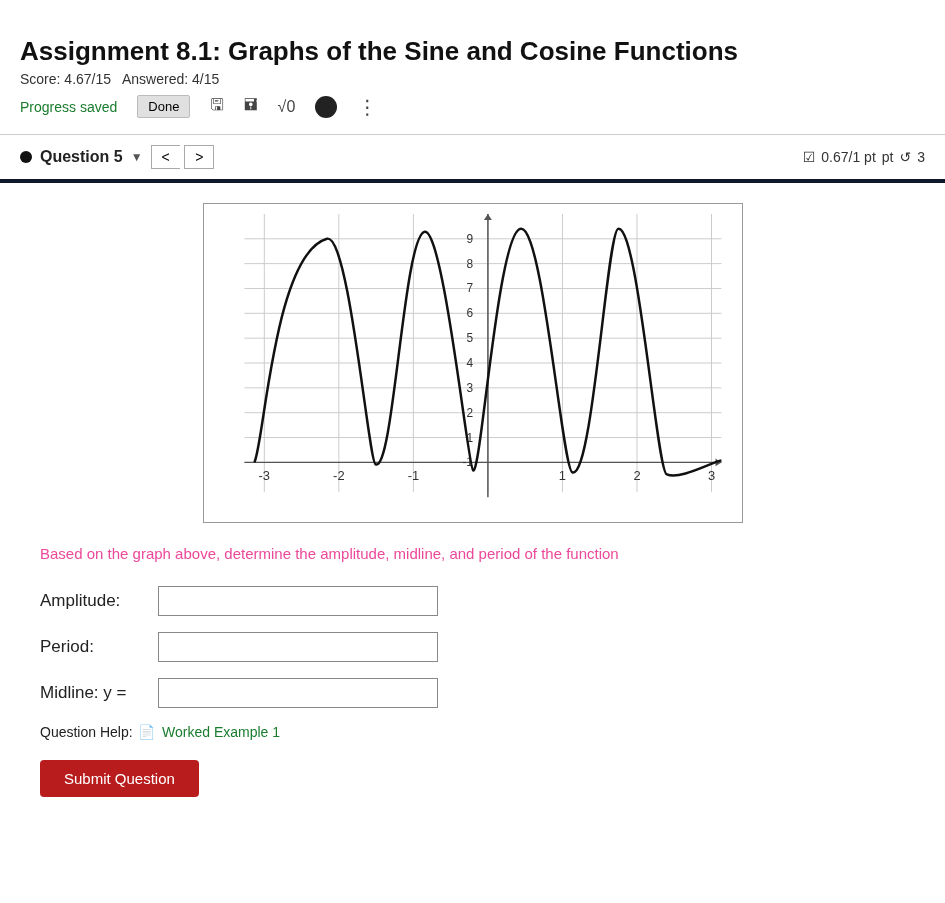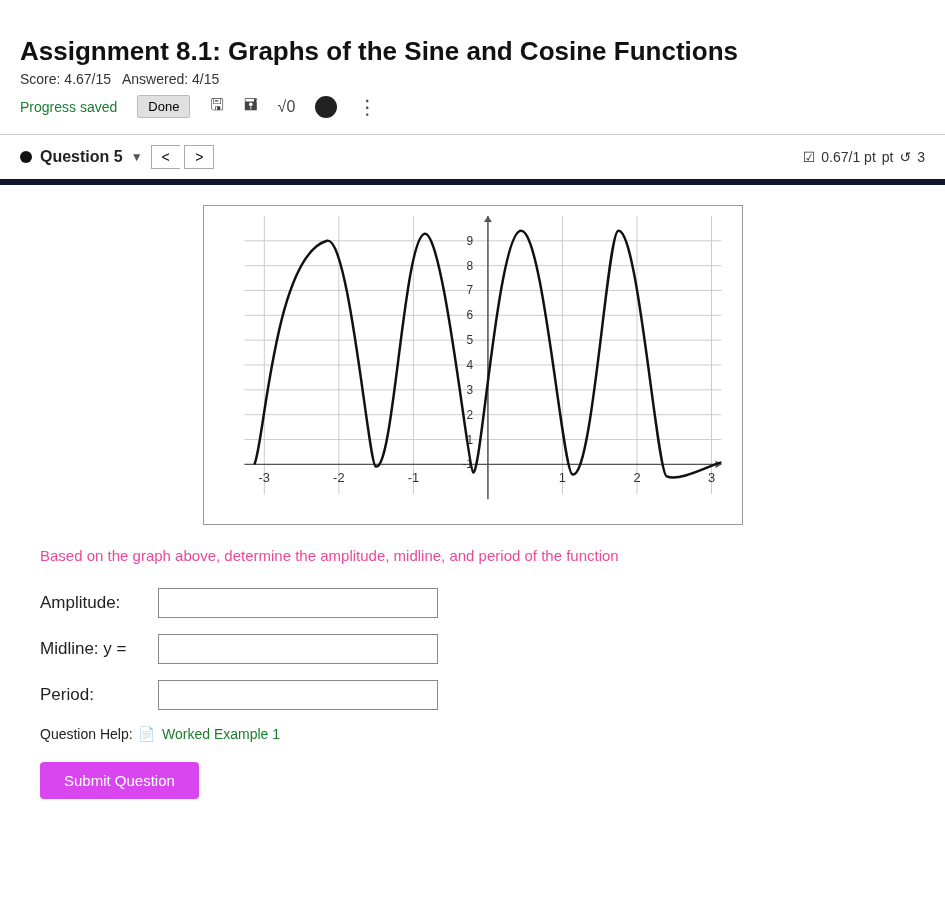--- a/index.html
+++ b/index.html
@@ -68,21 +68,21 @@
       cursor: pointer;
       color: #444;
       letter-spacing: 1px;
     }
 
     .question-bar {
       display: flex;
       align-items: center;
       justify-content: space-between;
       padding: 10px 20px;
-      border-bottom: 6px solid #0f172a;
+      border-bottom: 4px solid #0f172a;
     }
 
     .question-left {
       display: flex;
       align-items: center;
       gap: 8px;
     }
 
     .black-dot {
       width: 12px; height: 12px;
@@ -172,21 +172,21 @@
       margin-bottom: 20px;
     }
 
     .help-link {
       color: #1a7c2e;
       cursor: pointer;
       text-decoration: none;
     }
 
     .submit-btn {
-      background: #d946ef;
+      background: #b91c1c;
       color: #fff;
       border: none;
       padding: 10px 24px;
       font-size: 15px;
       cursor: pointer;
       border-radius: 4px;
     }
   </style>
 </head>
 <body>
@@ -293,26 +293,26 @@
   </div>
 
   <p class="question-text">Based on the graph above, determine the amplitude, midline, and period of the function</p>
 
   <div class="input-row">
     <label class="input-label">Amplitude:</label>
     <input class="answer-input" type="text" value="" style="">
   </div>
 
   <div class="input-row">
+    <label class="input-label">Period:</label>
+    <input class="answer-input" type="text" value="" style="">
+  </div>
+
+  <div class="input-row">
     <label class="input-label">Midline: y =</label>
-    <input class="answer-input" type="text" value="" style="">
-  </div>
-
-  <div class="input-row">
-    <label class="input-label">Period:</label>
     <input class="answer-input" type="text" value="" style="">
   </div>
 
   <div class="help-row">
     <span>Question Help:</span>
     <span>📄</span>
     <a class="help-link">Worked Example 1</a>
   </div>
 
   <button class="submit-btn">Submit Question</button>

